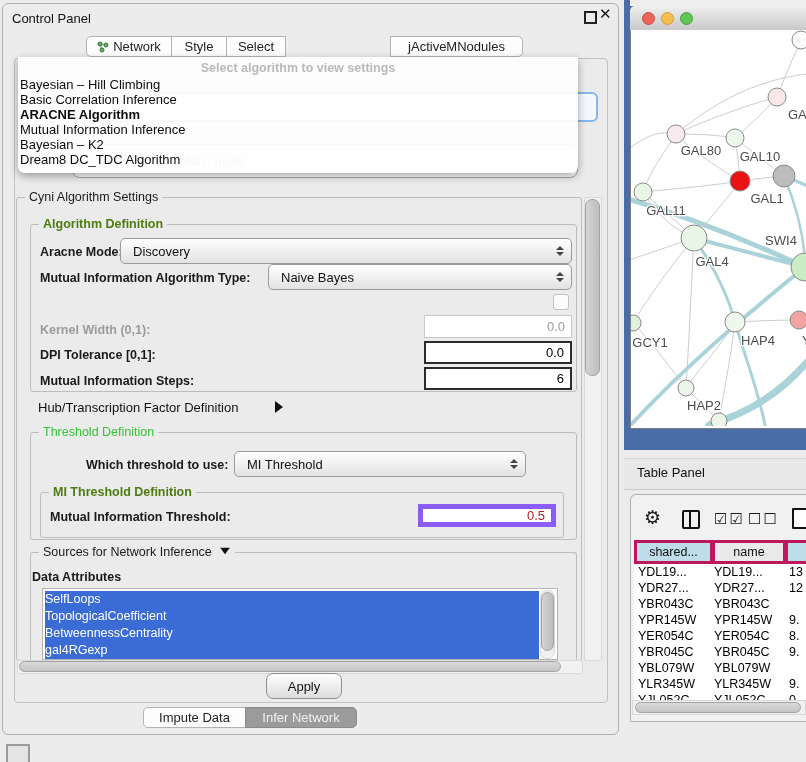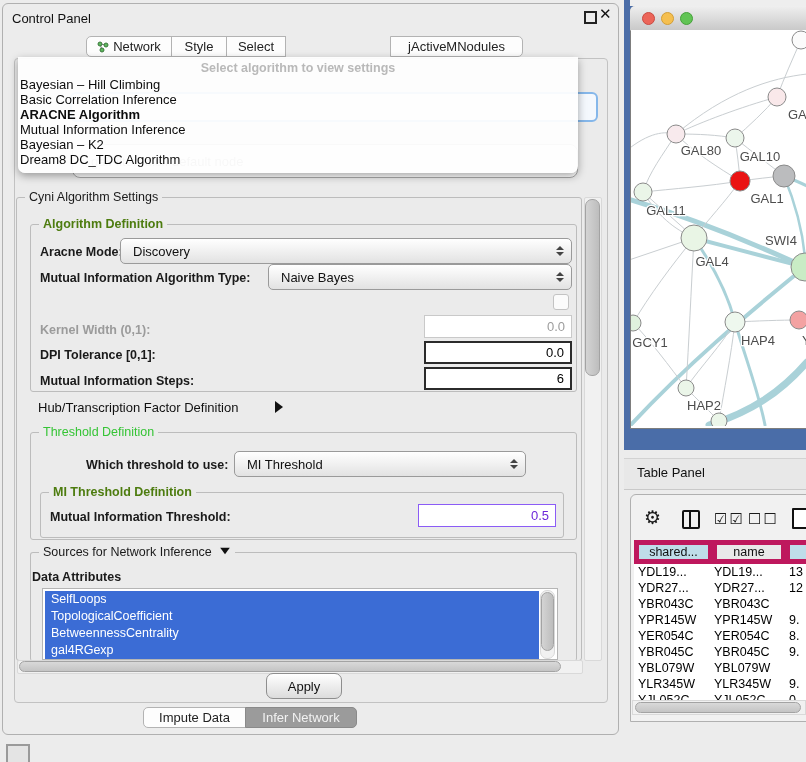--- a/index.html
+++ b/index.html
@@ -28,27 +28,27 @@
   .lbl.dis{color:#9b9b9b;}
   .combo{background:linear-gradient(#ffffff,#e2e2e2);border:1px solid #9a9a9a;border-radius:5px;font-size:13px;
          display:flex;align-items:center;padding-left:12px;box-sizing:border-box;color:#111;}
   .stepper{position:absolute;right:7px;top:50%;transform:translateY(-50%);display:flex;flex-direction:column;gap:2px;}
   .stepper i{display:block;width:0;height:0;border-left:4px solid transparent;border-right:4px solid transparent;}
   .stepper .up{border-bottom:4px solid #444;}
   .stepper .dn{border-top:4px solid #444;}
   .field{background:#fff;font-size:13px;text-align:right;padding-right:6px;box-sizing:border-box;display:flex;align-items:center;justify-content:flex-end;}
   .field.dis{border:1px solid #c9c9c9;color:#9d9d9d;}
   .field.strong{border:2px solid #2b2b2b;color:#000;}
-  .field.thin{border:1px solid #8b5cf6;color:#6d28d9;}
+  .field.thin{border:5px solid #8b5cf6;color:#b91c1c;}
   .checkbox{width:14px;height:14px;background:#fbfbfb;border:1px solid #c3c3c3;border-radius:3px;}
   .tri-right{display:inline-block;width:0;height:0;border-top:6px solid transparent;border-bottom:6px solid transparent;border-left:8px solid #111;}
   .tri-down{display:inline-block;width:0;height:0;border-left:6px solid transparent;border-right:6px solid transparent;border-top:8px solid #111;}
   
   .listbox{background:#fff;border:1px solid #b5b5b5;overflow:hidden;}
-  .attr-item{position:absolute;left:2px;width:494px;height:17px;background:#3b6cd5;color:#fff;font-size:12.5px;line-height:17px;padding-left:6px;box-sizing:border-box;}
+  .attr-item{position:absolute;left:2px;width:494px;height:17px;background:#3b6cd5;color:#fff;font-size:12.5px;line-height:17px;box-sizing:border-box;}
   
   .sb-track{background:#f1f1f1;border:1px solid #d9d9d9;border-radius:7px;}
   .sb-thumb{background:linear-gradient(90deg,#d4d4d4,#bdbdbd);border:1px solid #a3a3a3;border-radius:7px;}
   .sb-thumb.h{background:linear-gradient(#d9d9d9,#c4c4c4);}
   
   .popup{left:18px;top:57px;width:560px;height:116px;background:rgba(254,254,254,0.94);
          border-radius:0 0 7px 7px;box-shadow:0 3px 9px rgba(0,0,0,0.35);z-index:50;}
   .popup-ph{position:absolute;top:4px;left:0;width:100%;text-align:center;color:#b9b9b9;font-size:12.5px;font-weight:bold;}
   .popup-item{position:absolute;left:2px;width:556px;height:15px;font-size:13px;line-height:15px;color:#0c0c0c;white-space:nowrap;}
   .popup-item.bold{font-weight:bold;}
@@ -67,21 +67,21 @@
   .net-titlebar{left:630px;top:6px;width:180px;height:24px;background:linear-gradient(#efefef,#c9c9c9);border-bottom:1px solid #9f9f9f;border-radius:5px 5px 0 0;}
   .light{width:13px;height:13px;border-radius:50%;top:12px;box-sizing:border-box;}
   .tp-bar{left:624px;top:458px;width:182px;height:30px;background:#e8e8e8;border-top:1px solid #d2d2d2;border-bottom:1px solid #c9c9c9;}
   .tp-title{left:637px;top:465px;font-size:13px;color:#111;}
   .tbl-window{left:630px;top:494px;width:178px;height:226px;background:#f1f1f1;border:1px solid #b0b0b0;border-radius:6px 0 0 0;}
   .icon{font-family:"DejaVu Sans",sans-serif;color:#1a1a1a;}
   .cols-icon{left:682px;top:510px;width:14px;height:15px;border:2px solid #111;border-radius:2px;}
   .cols-icon:before{content:"";position:absolute;left:5px;top:0;width:2px;height:15px;background:#111;}
   .file-icon{left:792px;top:508px;width:12px;height:17px;border:2px solid #111;border-radius:1px;background:#fff;}
   
-  .th{position:absolute;top:0;height:24px;border:5px solid #be185d;box-sizing:border-box;font-size:12.5px;
+  .th{position:absolute;top:0;height:24px;border:3px solid #be185d;box-sizing:border-box;font-size:12.5px;
       display:flex;align-items:center;justify-content:center;font-weight:normal;color:#111;}
   .trow{position:absolute;left:0;width:220px;height:16px;background:#fff;font-size:12.5px;}
   .tcell{position:absolute;top:1px;white-space:nowrap;color:#000;}
 </style>
 </head>
 <body>
 
 <div id="root">
 
   <div class="abs desktop"></div>

